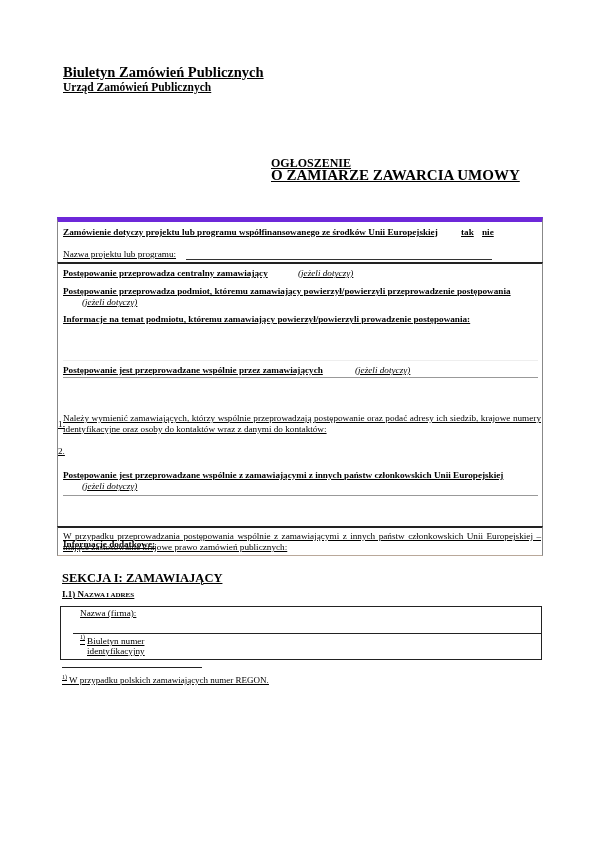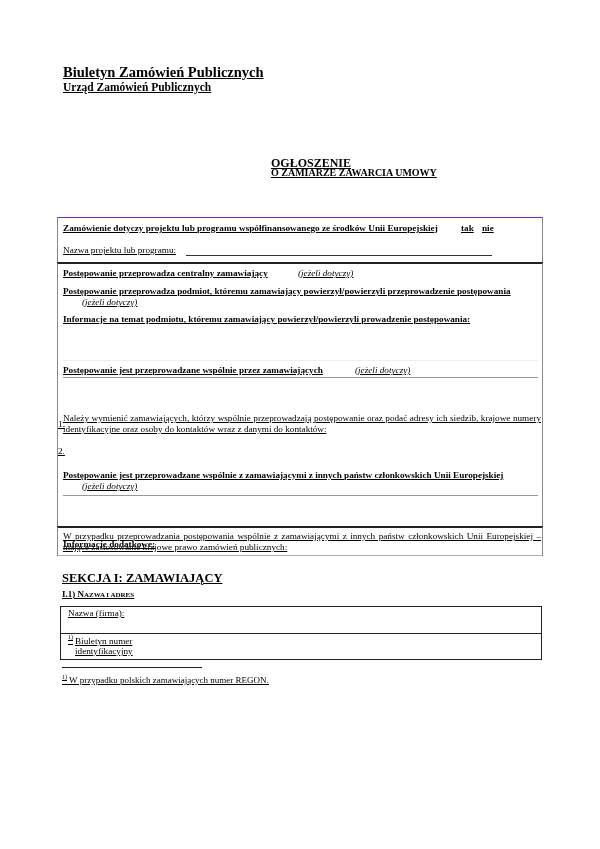--- a/index.html
+++ b/index.html
@@ -2,38 +2,38 @@
 <html><head>
   <meta charset="utf-8">
   <style>
     * { box-sizing: border-box; margin: 0; padding: 0; text-decoration: underline; }
     html, body { width: 600px; height: 849px; background: #ffffff; overflow: hidden; }
     body { position: relative; font-family: "Liberation Serif", serif; color: #000; }
     .abs { position: absolute; }
     .hdr1 { left: 63px; top: 64px; font-size: 14.5px; font-weight: bold; }
     .hdr2 { left: 63px; top: 81px; font-size: 11.5px; font-weight: bold; }
     .title1 { left: 271px; top: 140px; font-size: 12px; font-weight: bold; margin-top: 16px; }
-    .title2 { left: 271px; top: 167px; font-size: 10px; font-weight: bold; }
+    .title2 { left: 271px; top: 167px; font-size: 15px; font-weight: bold; }
 
     .box { position: absolute; left: 57px; width: 486px; border-left: 1px solid #888; border-right: 1px solid #888; }
-    .box1 { top: 217px; height: 45px; border-top: 1px solid #6d28d9; }
+    .box1 { top: 217px; height: 45px; border-top: 5px solid #6d28d9; }
     .box2 { top: 262px; height: 264px; border-top: 2px solid #222; }
     .box3 { top: 526px; height: 30px; border-top: 2px solid #222; border-bottom: 1px solid #b9a89a; }
 
     .t { position: absolute; font-size: 9.2px; line-height: 11px; white-space: nowrap; }
     .b { font-weight: bold; }
     .i { font-style: italic; }
     .just { white-space: normal; text-align: justify; width: 478px; margin-top: 33px; }
     .hr-line { position: absolute; left: 5px; right: 4px; height: 1px; background: #999; }
 
     .sec-title { left: 62px; top: 571px; font-size: 12.5px; font-weight: bold; }
     .sec-sub { left: 62px; top: 589px; font-size: 9px; font-weight: bold; }
     .sec-sub .sc { font-size: 7px; }
 
-    .tbl { position: absolute; left: 60px; top: 606px; width: 482px; border: 1.5px solid #222; }
+    .tbl { position: absolute; left: 60px; top: 606px; width: 482px; border: 1.5px solid #222; padding-left: 12px; }
     .tbl-row { height: 26px; position: relative; }
     .tbl-row + .tbl-row { border-top: 1.5px solid #222; }
     .tbl-row span { position: absolute; left: 7px; top: 1px; font-size: 9.2px; }
     sup { font-size: 6px; vertical-align: super; line-height: 0; }
 
     .fn-line { left: 62px; top: 667px; width: 140px; height: 1px; background: #222; }
     .fn { left: 62px; top: 675px; font-size: 9px; }
   </style>
 </head>
 <body>

